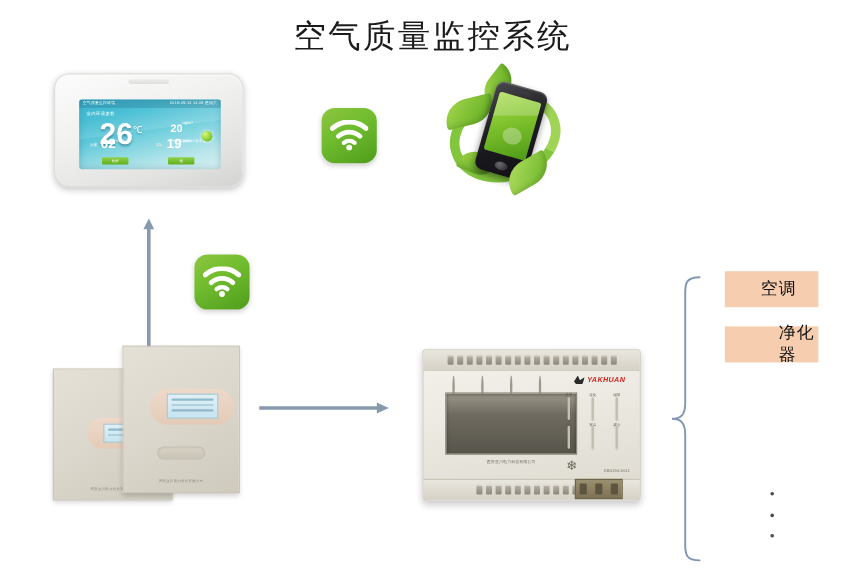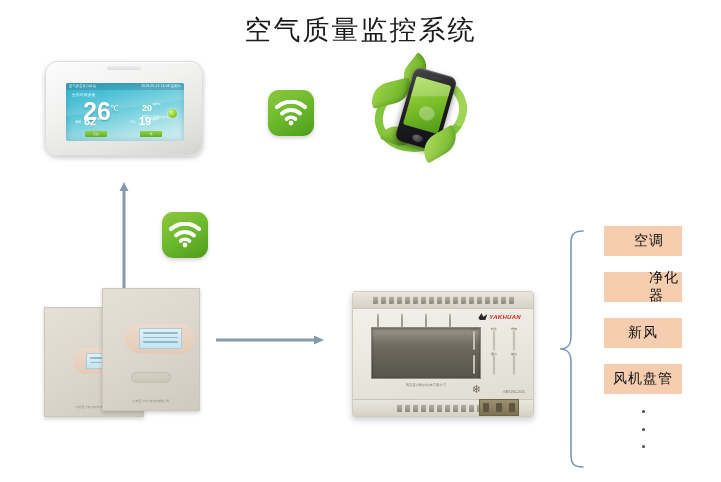--- a/index.html
+++ b/index.html
@@ -443,21 +443,19 @@
   </div>
 
   <div class="brace">
     <svg width="26" height="242" viewBox="0 0 26 242">
       <path d="M25 3 C14 3 13 8 13 16 L13 108 C13 117 10 121 2 121 C10 121 13 125 13 134 L13 226 C13 234 14 239 25 239" stroke="#7f97b4" stroke-width="1.6" fill="none" stroke-linecap="round"></path>
     </svg>
   </div>
 
   <div class="out-label out-1">空调</div>
   <div class="out-label out-2">净化器</div>
-  <div class="out-label out-3">新风</div>
-  <div class="out-label out-4">风机盘管</div>
   <div class="ellipsis">
     <i></i>
       <i></i>
       <i></i>
   </div>
 
 </div>
 
 </body></html>

